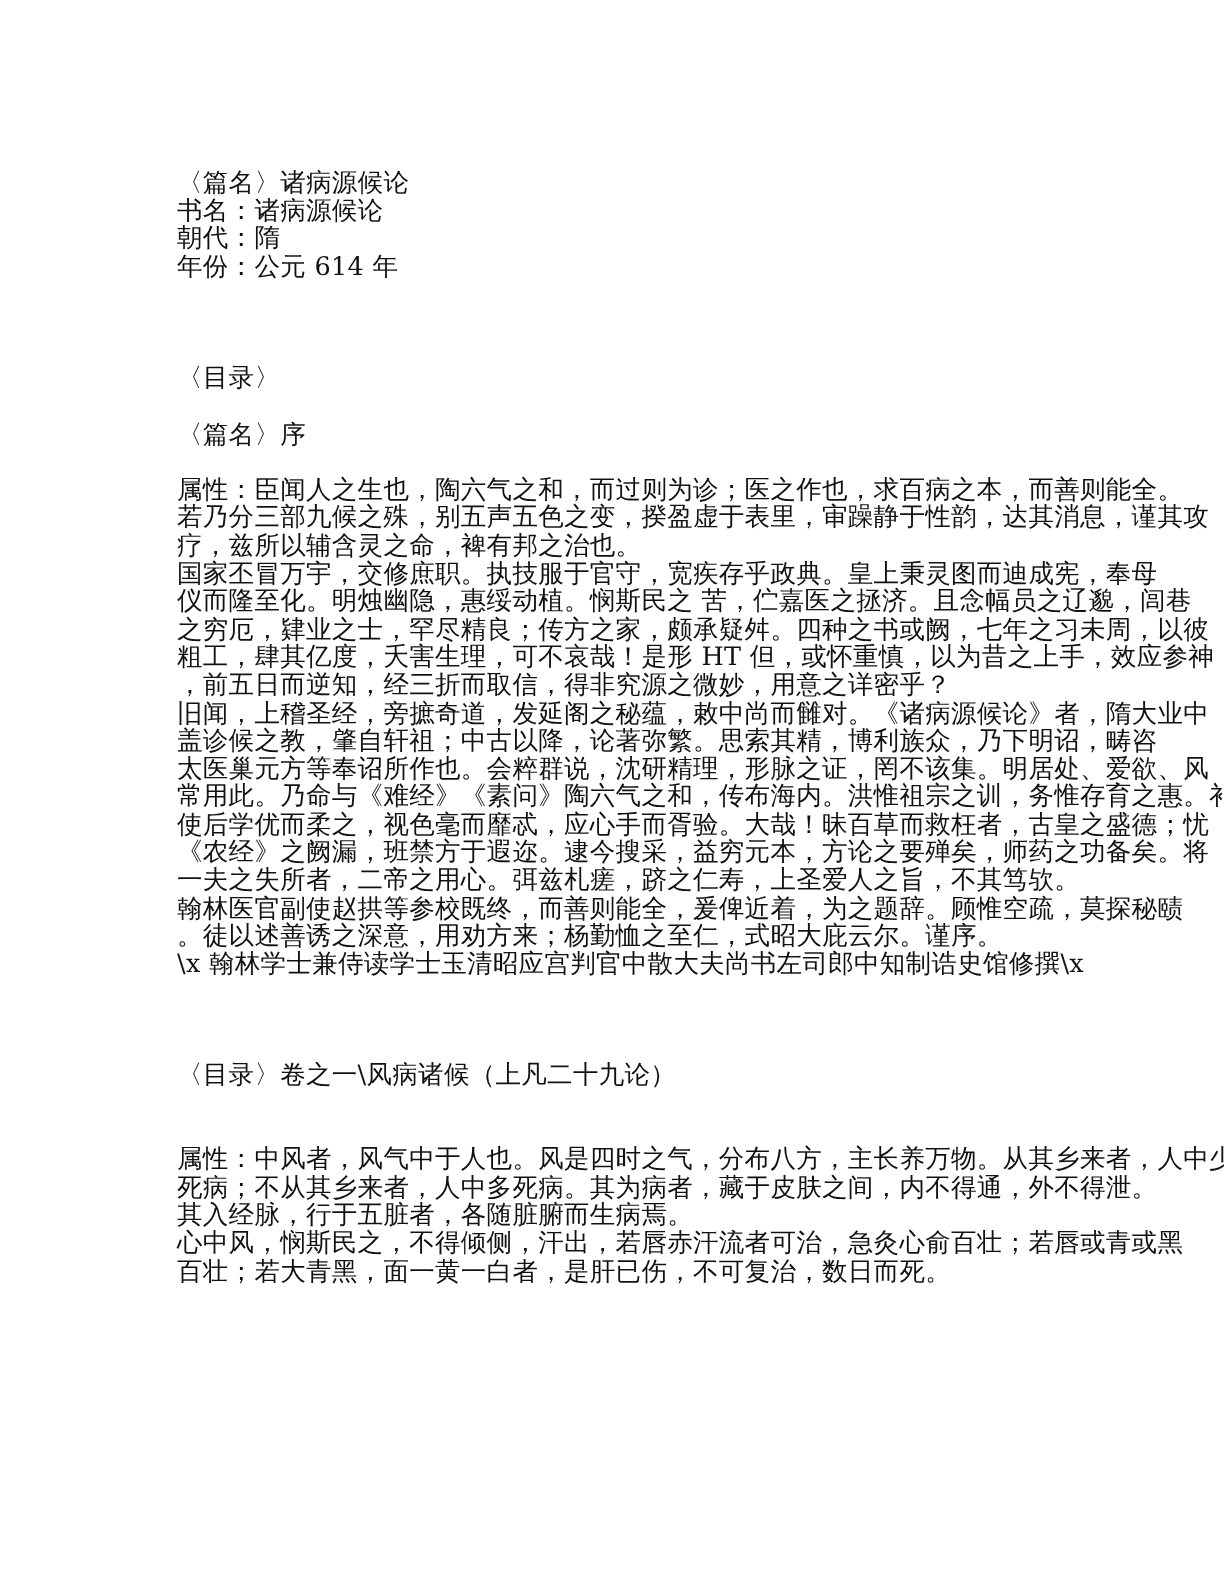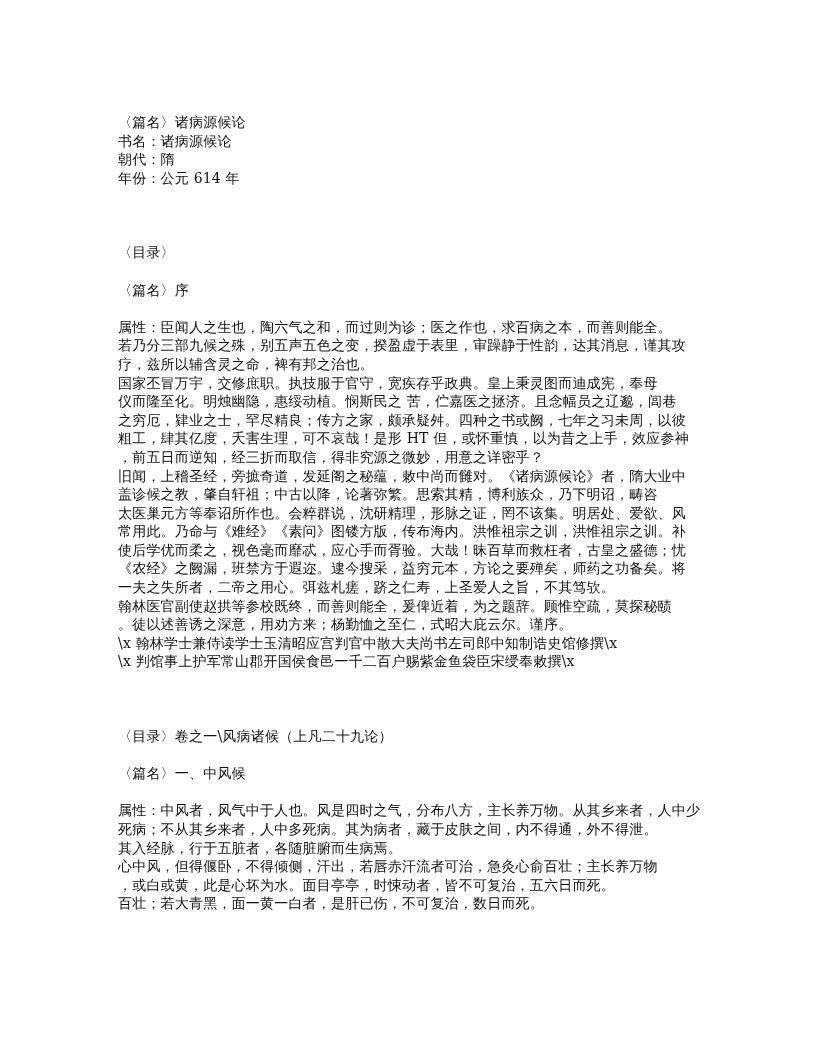--- a/index.html
+++ b/index.html
@@ -15,21 +15,21 @@
       font-family: "DejaVu Serif", "Liberation Serif", serif;
       color: #111111;
     }
     .page {
       position: absolute;
       left: 118px;
       top: 113px;
       width: 600px;
     }
     .line {
-      font-size: 14px;
+      font-size: 17px;
       line-height: 18.6px;
       height: 18.6px;
       white-space: nowrap;
       letter-spacing: 0.2px;
     }
     .gap-lg { height: 56px; }
     .gap-md { height: 18.6px; }
     .gap-sm { height: 18.6px; }
     .gap-xl { height: 56px; }
   </style>
@@ -57,39 +57,36 @@
     <div class="line">若乃分三部九候之殊，别五声五色之变，揆盈虚于表里，审躁静于性韵，达其消息，谨其攻</div>
     <div class="line">疗，兹所以辅含灵之命，裨有邦之治也。</div>
     <div class="line">国家丕冒万宇，交修庶职。执技服于官守，宽疾存乎政典。皇上秉灵图而迪成宪，奉母</div>
     <div class="line">仪而隆至化。明烛幽隐，惠绥动植。悯斯民之  苦，伫嘉医之拯济。且念幅员之辽邈，闾巷</div>
     <div class="line">之穷厄，肄业之士，罕尽精良；传方之家，颇承疑舛。四种之书或阙，七年之习未周，以彼</div>
     <div class="line">粗工，肆其亿度，夭害生理，可不哀哉！是形 HT  但，或怀重慎，以为昔之上手，效应参神</div>
     <div class="line">，前五日而逆知，经三折而取信，得非究源之微妙，用意之详密乎？</div>
     <div class="line">旧闻，上稽圣经，旁摭奇道，发延阁之秘蕴，敕中尚而雠对。《诸病源候论》者，隋大业中</div>
     <div class="line">盖诊候之教，肇自轩祖；中古以降，论著弥繁。思索其精，博利族众，乃下明诏，畴咨</div>
     <div class="line">太医巢元方等奉诏所作也。会粹群说，沈研精理，形脉之证，罔不该集。明居处、爱欲、风</div>
-    <div class="line">常用此。乃命与《难经》《素问》图镂方版，传布海内。洪惟祖宗之训，洪惟祖宗之训。补</div>
+    <div class="line">常用此。乃命与《难经》《素问》陶六气之和，传布海内。洪惟祖宗之训，务惟存育之惠。补</div>
     <div class="line">使后学优而柔之，视色毫而靡忒，应心手而胥验。大哉！昧百草而救枉者，古皇之盛德；忧</div>
     <div class="line">《农经》之阙漏，班禁方于遐迩。逮今搜采，益穷元本，方论之要殚矣，师药之功备矣。将</div>
     <div class="line">一夫之失所者，二帝之用心。弭兹札瘥，跻之仁寿，上圣爱人之旨，不其笃欤。</div>
     <div class="line">翰林医官副使赵拱等参校既终，而善则能全，爰俾近着，为之题辞。顾惟空疏，莫探秘赜</div>
     <div class="line">。徒以述善诱之深意，用劝方来；杨勤恤之至仁，式昭大庇云尔。谨序。</div>
     <div class="line">\x 翰林学士兼侍读学士玉清昭应宫判官中散大夫尚书左司郎中知制诰史馆修撰\x</div>
-    <div class="line">\x 判馆事上护军常山郡开国侯食邑一千二百户赐紫金鱼袋臣宋绶奉敕撰\x</div>
   </div>
 
   <div class="gap-xl"></div>
 
   <div class="line">〈目录〉卷之一\风病诸候（上凡二十九论）</div>
   <div class="gap-md"></div>
-  <div class="line">〈篇名〉一、中风候</div>
   <div class="gap-sm"></div>
 
   <div>
     <div class="line">属性：中风者，风气中于人也。风是四时之气，分布八方，主长养万物。从其乡来者，人中少</div>
     <div class="line">死病；不从其乡来者，人中多死病。其为病者，藏于皮肤之间，内不得通，外不得泄。</div>
     <div class="line">其入经脉，行于五脏者，各随脏腑而生病焉。</div>
-    <div class="line">心中风，但得偃卧，不得倾侧，汗出，若唇赤汗流者可治，急灸心俞百壮；主长养万物</div>
-    <div class="line">，或白或黄，此是心坏为水。面目亭亭，时悚动者，皆不可复治，五六日而死。</div>
+    <div class="line">心中风，悯斯民之，不得倾侧，汗出，若唇赤汗流者可治，急灸心俞百壮；若唇或青或黑</div>
     <div class="line">百壮；若大青黑，面一黄一白者，是肝已伤，不可复治，数日而死。</div>
   </div>
 
 </div>
 
 </body></html>

